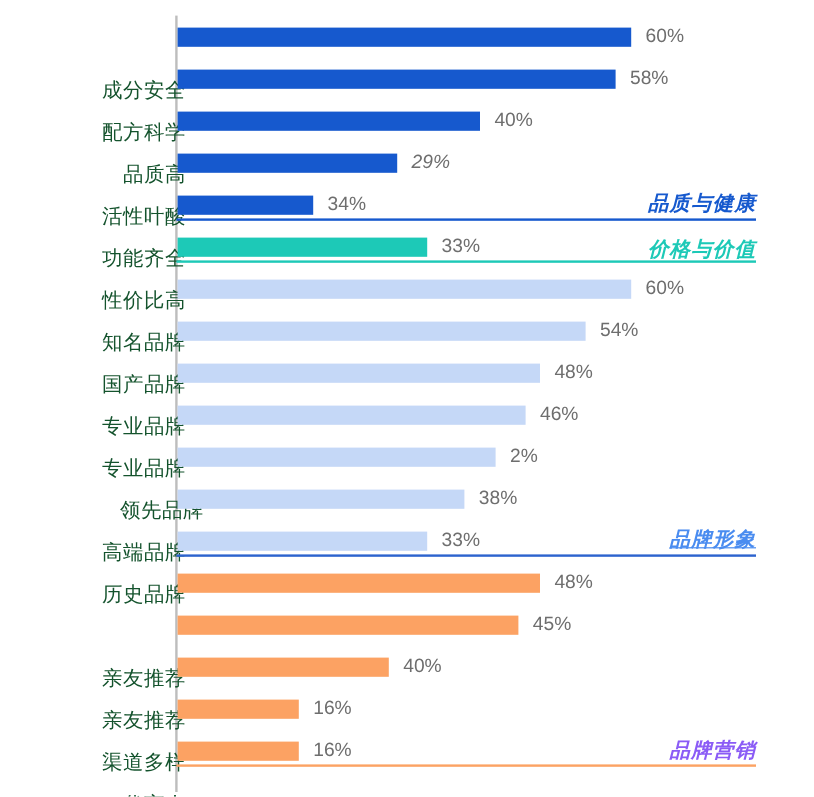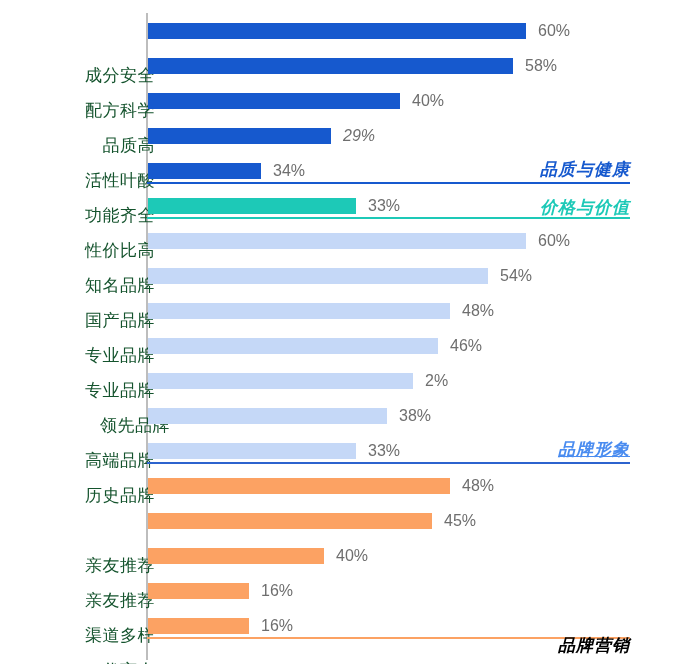--- a/index.html
+++ b/index.html
@@ -173,16 +173,16 @@
       </div>
     </div>
   <div id="groups-layer">
       <div class="group-divider" style="top: 182px; background: rgb(22, 89, 206);"></div>
       <div class="group-caption" style="top: 158px; color: rgb(22, 89, 206);">品质与健康</div>
       <div class="group-divider" style="top: 217px; background: rgb(29, 201, 183);"></div>
       <div class="group-caption" style="top: 178px; color: rgb(29, 201, 183); margin-top: 18px;">价格与价值</div>
       <div class="group-divider" style="top: 462px; background: rgb(44, 99, 206);"></div>
       <div class="group-caption" style="top: 438px; color: rgb(74, 140, 240); text-decoration: underline;">品牌形象</div>
       <div class="group-divider" style="top: 637px; background: rgb(252, 162, 99);"></div>
-      <div class="group-caption" style="top: 634px; color: #000000;">品牌营销</div>
+      <div class="group-caption" style="top: 614px; color: #8b5cf6;">品牌营销</div>
     </div>
 
 </div>
 
 </body></html>

